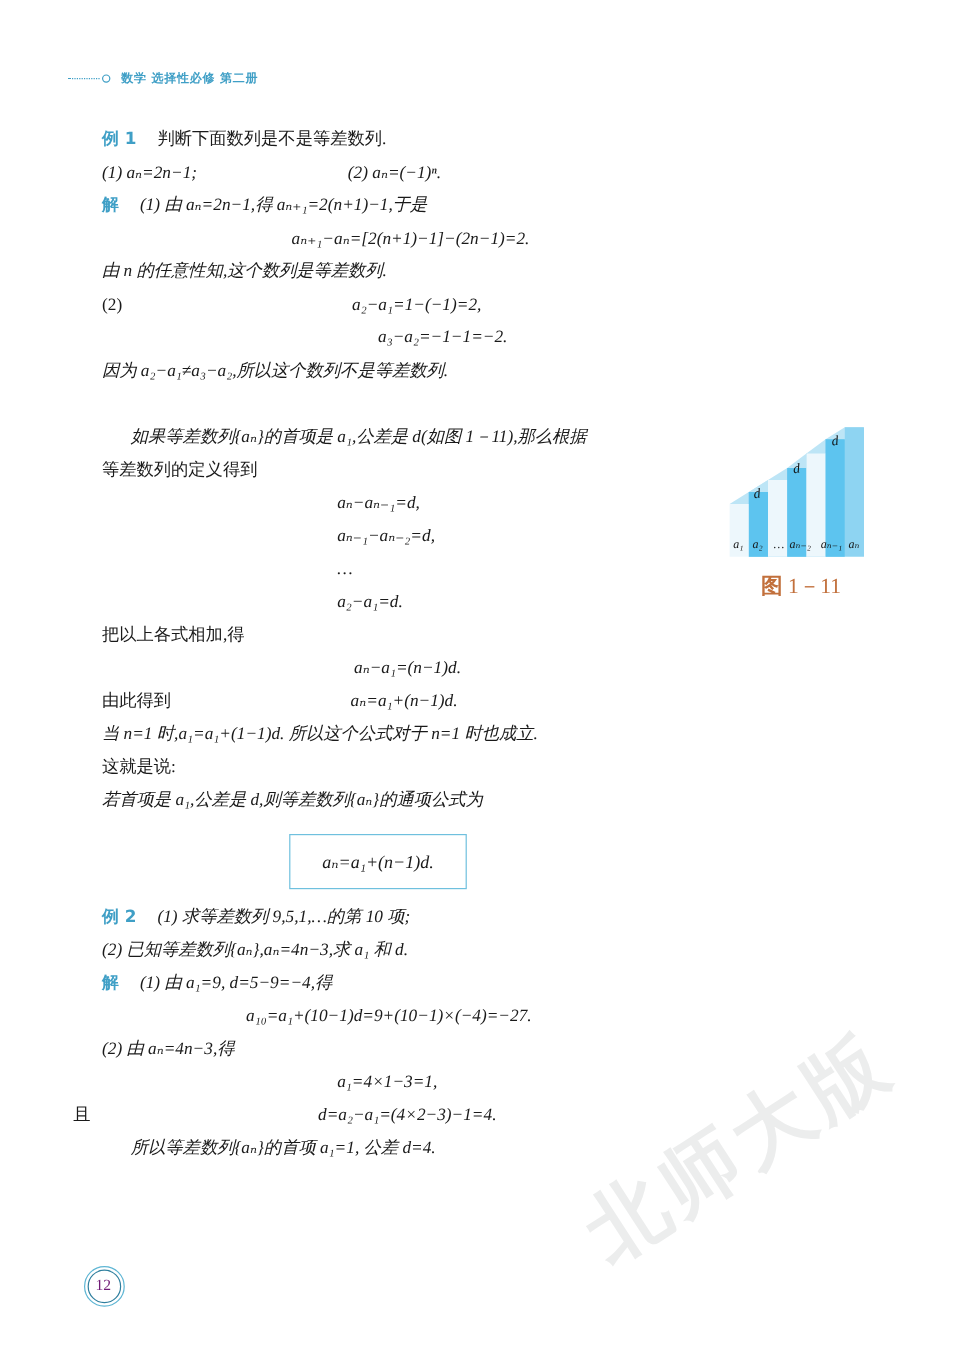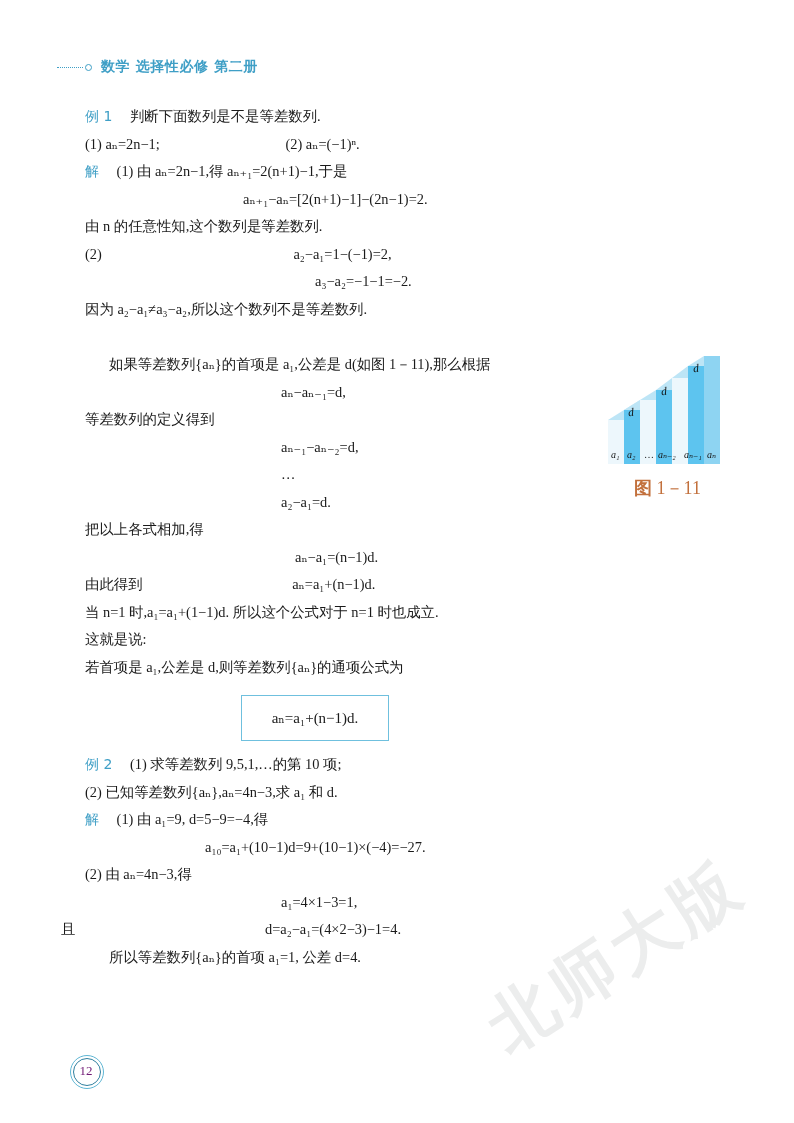--- a/index.html
+++ b/index.html
@@ -63,21 +63,21 @@
   #header .dot {
     width: 5px;
     height: 5px;
     border-radius: 50%;
     border: 1.6px solid #3f9fc6;
     background: #ffffff;
     margin-right: 9px;
   }
   #header .htext {
     font-family: "DejaVu Sans", "Liberation Sans", sans-serif;
-    font-size: 14px;
+    font-size: 10px;
     font-weight: 700;
     color: #3f9fc6;
     letter-spacing: 0.6px;
     white-space: nowrap;
   }
 
   
   #content {
     position: absolute;
     left: 85px;
@@ -87,30 +87,31 @@
   }
   .ln {
     font-size: 14.4px;
     line-height: 27.5px;
     white-space: nowrap;
     color: #1a1a1a;
   }
   .outdent { margin-left: -24px; }
   .kw {
     color: #3f9fc6;
-    font-weight: 400;
+    font-weight: 700;
     font-family: "DejaVu Sans", "Liberation Sans", sans-serif;
     font-size: 14px;
   }
   .gap-after { margin-bottom: 14px; }
   .gap-before { margin-top: 28px; }
 
   
   .m {
     font-family: "Liberation Serif", "DejaVu Serif", serif;
+    font-style: italic;
   }
   .disp {
     display: block;
     text-align: left;
     white-space: nowrap;
   }
   .c-158 { padding-left: 158px; }
   .c-210 { padding-left: 210px; }
   .c-120 { padding-left: 120px; }
   .c-196 { padding-left: 196px; }
@@ -264,26 +265,26 @@
       <span class="m">a₃−a₂=−1−1=−2.</span>
     </div>
 
     <div class="ln gap-after">
       <span class="m">因为 a₂−a₁≠a₃−a₂,所以这个数列不是等差数列.</span>
     </div>
 
     <div class="ln gap-before" style="padding-left:24px">
       <span class="m">如果等差数列{aₙ}的首项是 a₁,公差是 d(如图 1－11),那么根据</span>
     </div>
+    <div class="ln">
+      <span>等差数列的定义得到</span>
+    </div>
+
     <div class="ln disp c-196">
       <span class="m">aₙ−aₙ₋₁=d,</span>
-    </div>
-
-    <div class="ln">
-      <span>等差数列的定义得到</span>
     </div>
     <div class="ln disp c-196">
       <span class="m">aₙ₋₁−aₙ₋₂=d,</span>
     </div>
     <div class="ln disp c-196">
       <span class="m">…</span>
     </div>
     <div class="ln disp c-196">
       <span class="m">a₂−a₁=d.</span>
     </div>

